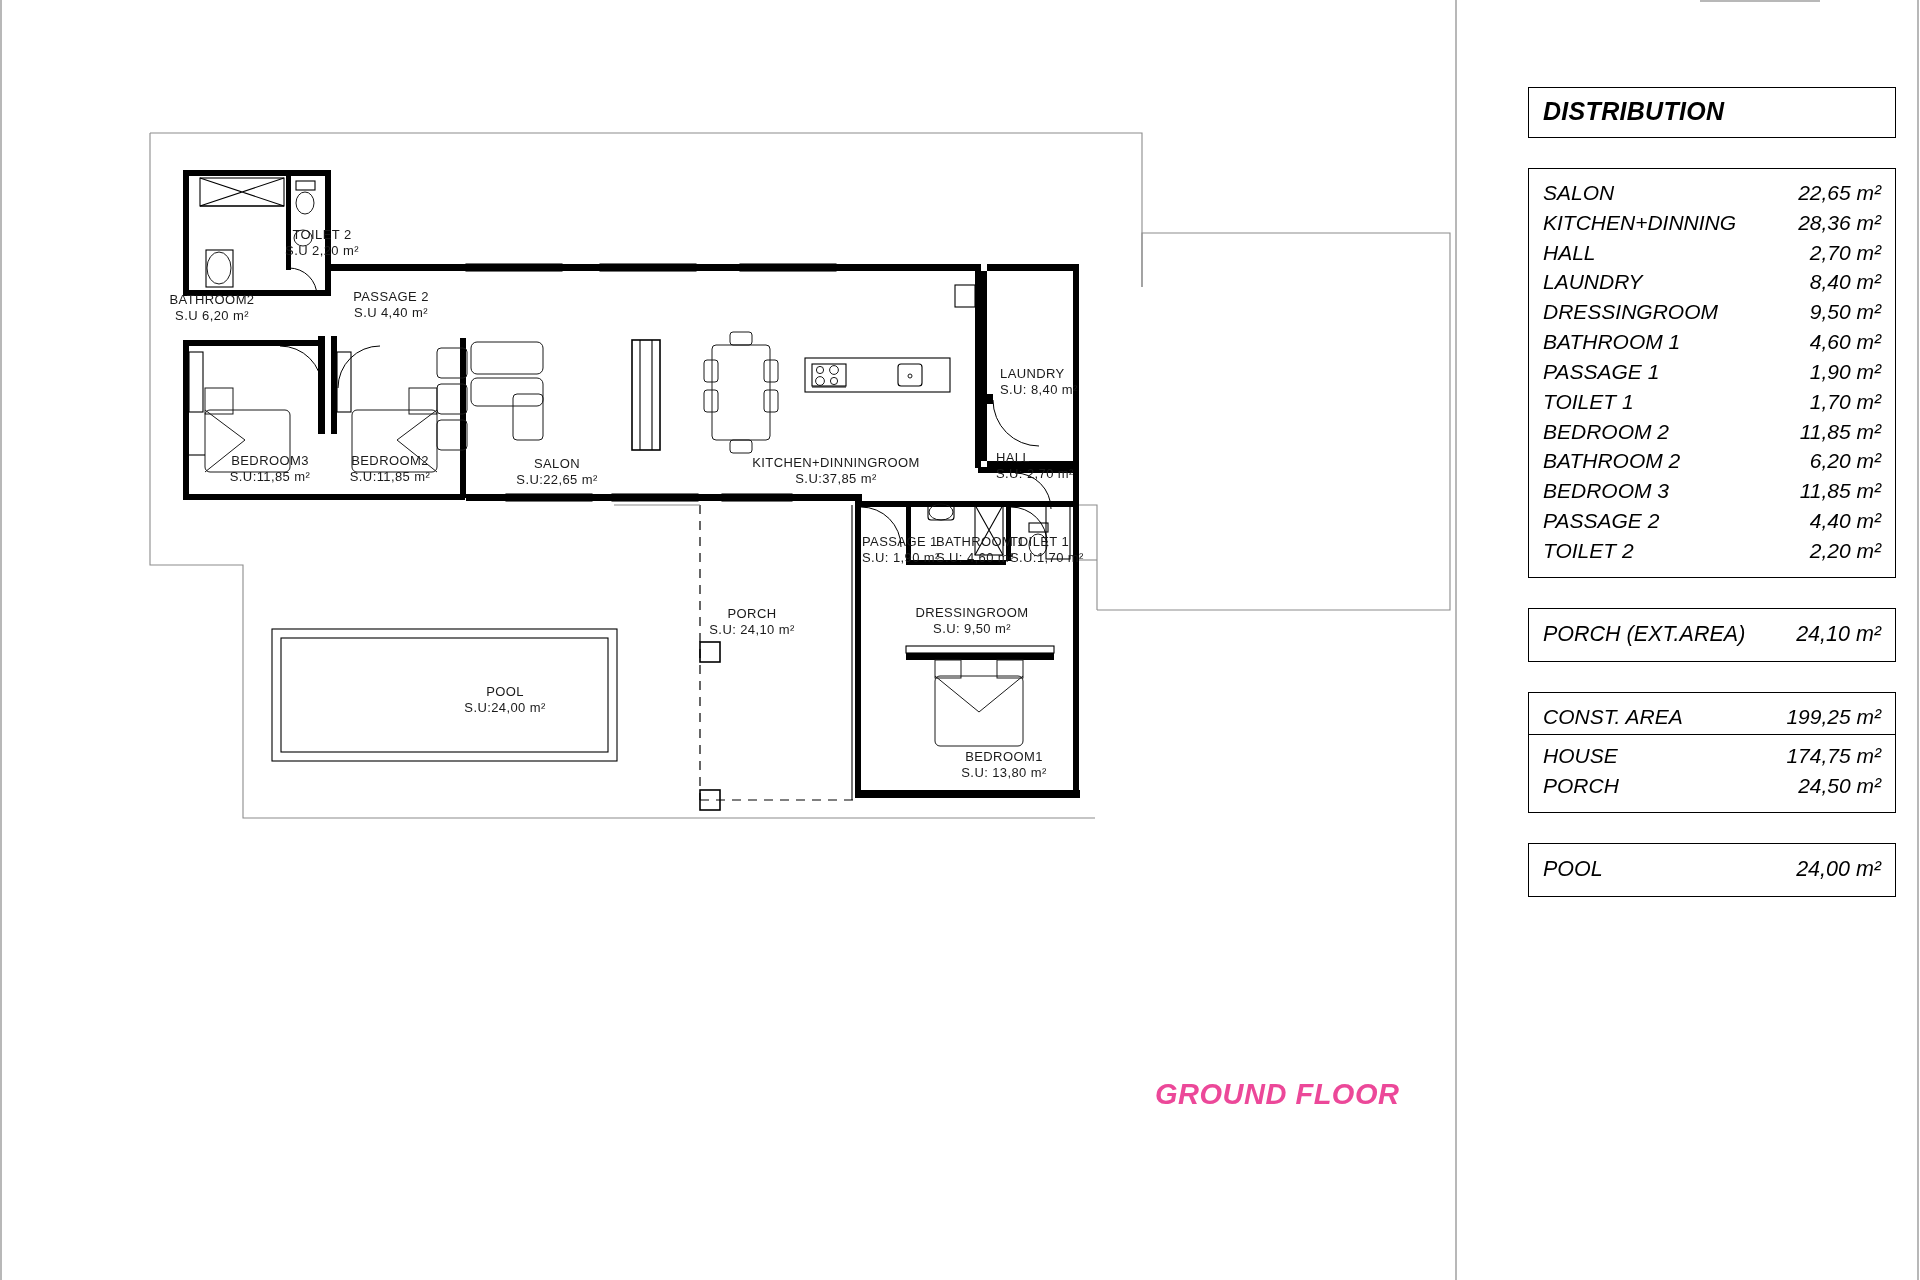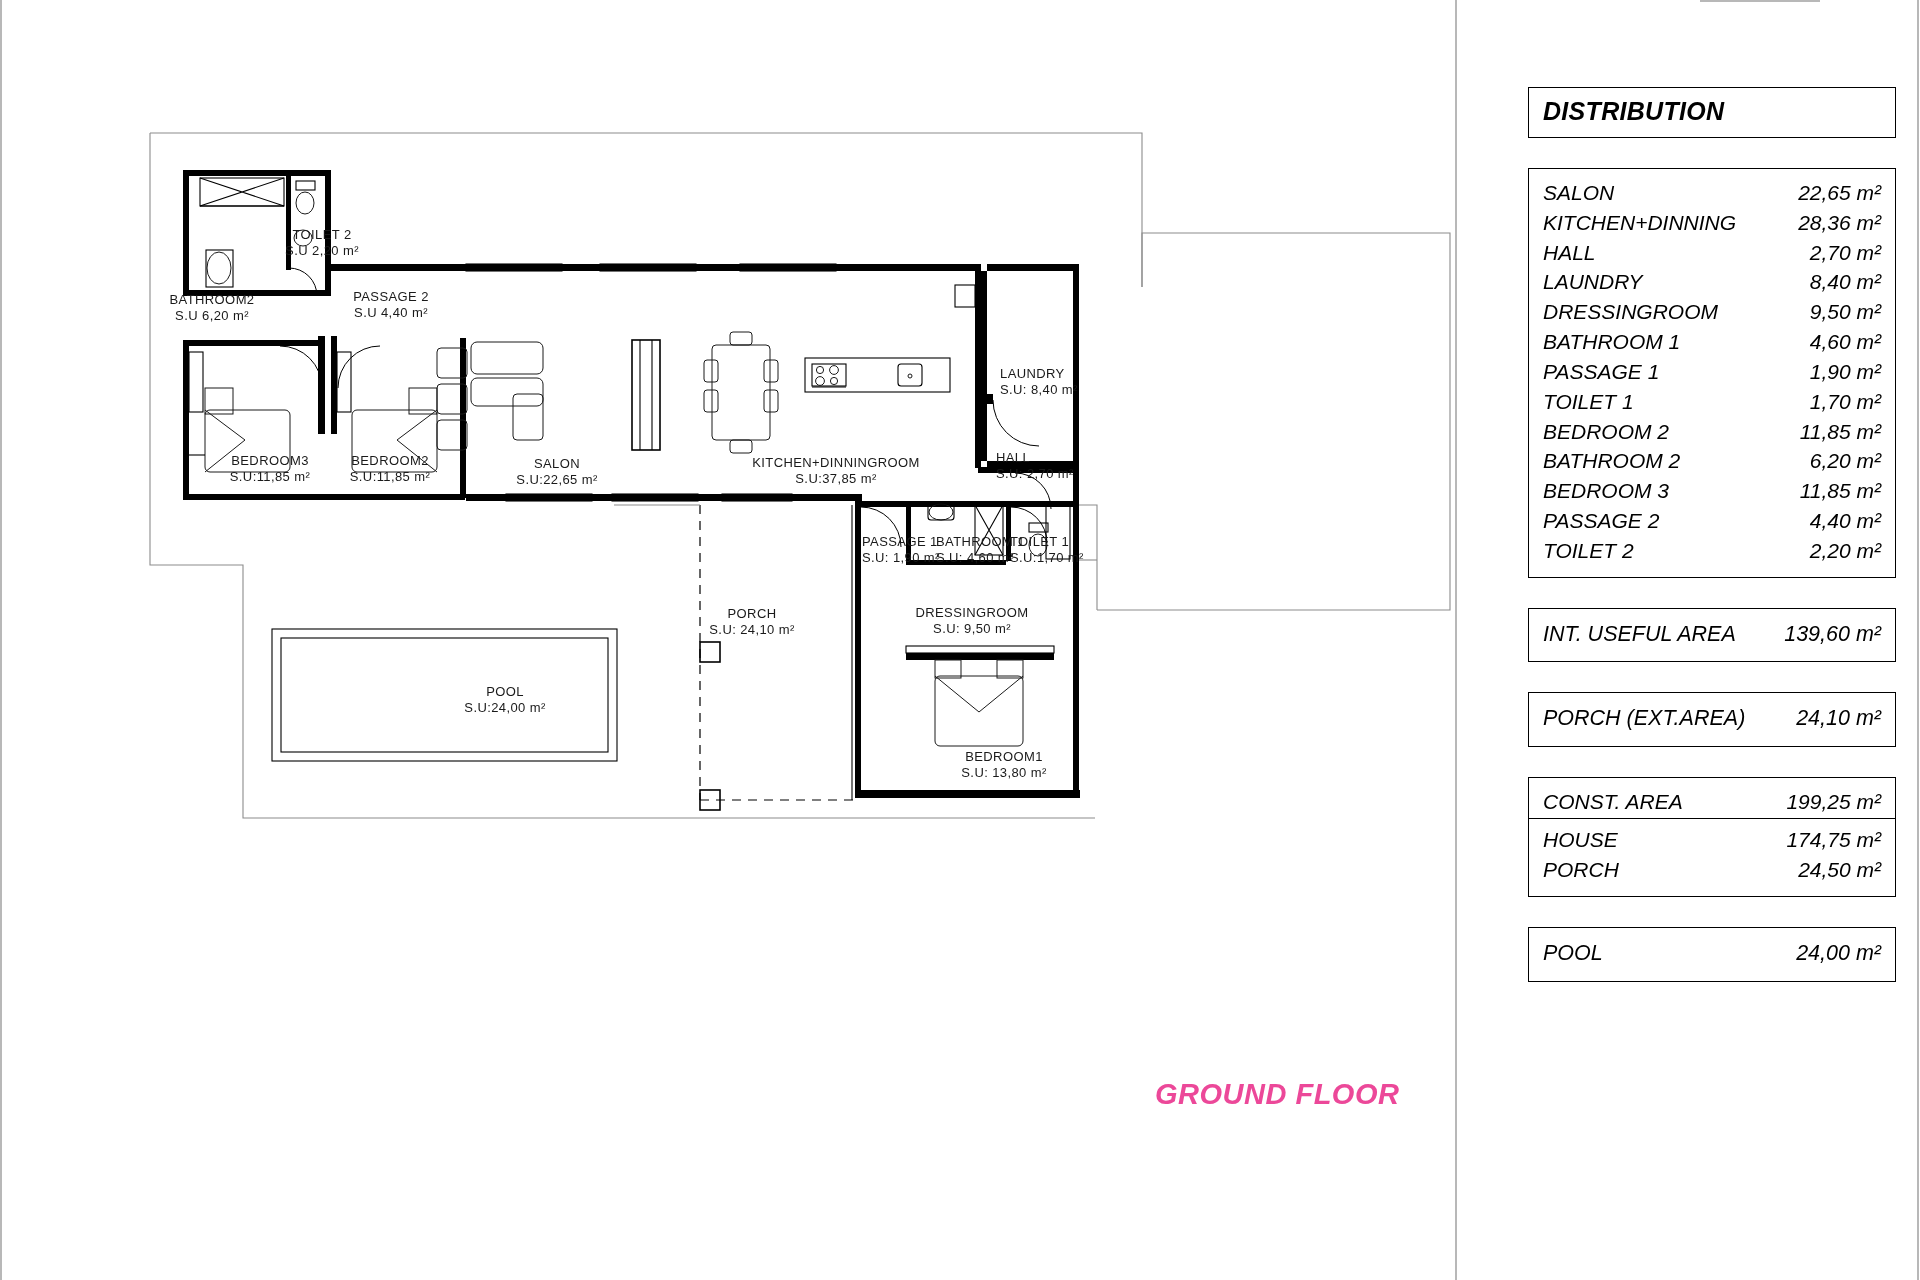--- a/index.html
+++ b/index.html
@@ -432,28 +432,20 @@
           <span class="lbl">PASSAGE 2</span>
           <span class="val">4,40 m²</span>
         </div>
         <div class="trow">
           <span class="lbl">TOILET 2</span>
           <span class="val">2,20 m²</span>
         </div>
       </div>
     </div>
 
-    <div class="tbl single">
-      <div class="tbl-rows">
-        <div class="trow">
-          <span class="lbl">INT. USEFUL AREA</span>
-          <span class="val">139,60 m²</span>
-        </div>
-      </div>
-    </div>
 
     <div class="tbl single">
       <div class="tbl-rows">
         <div class="trow">
           <span class="lbl">PORCH (EXT.AREA)</span>
           <span class="val">24,10 m²</span>
         </div>
       </div>
     </div>
 

